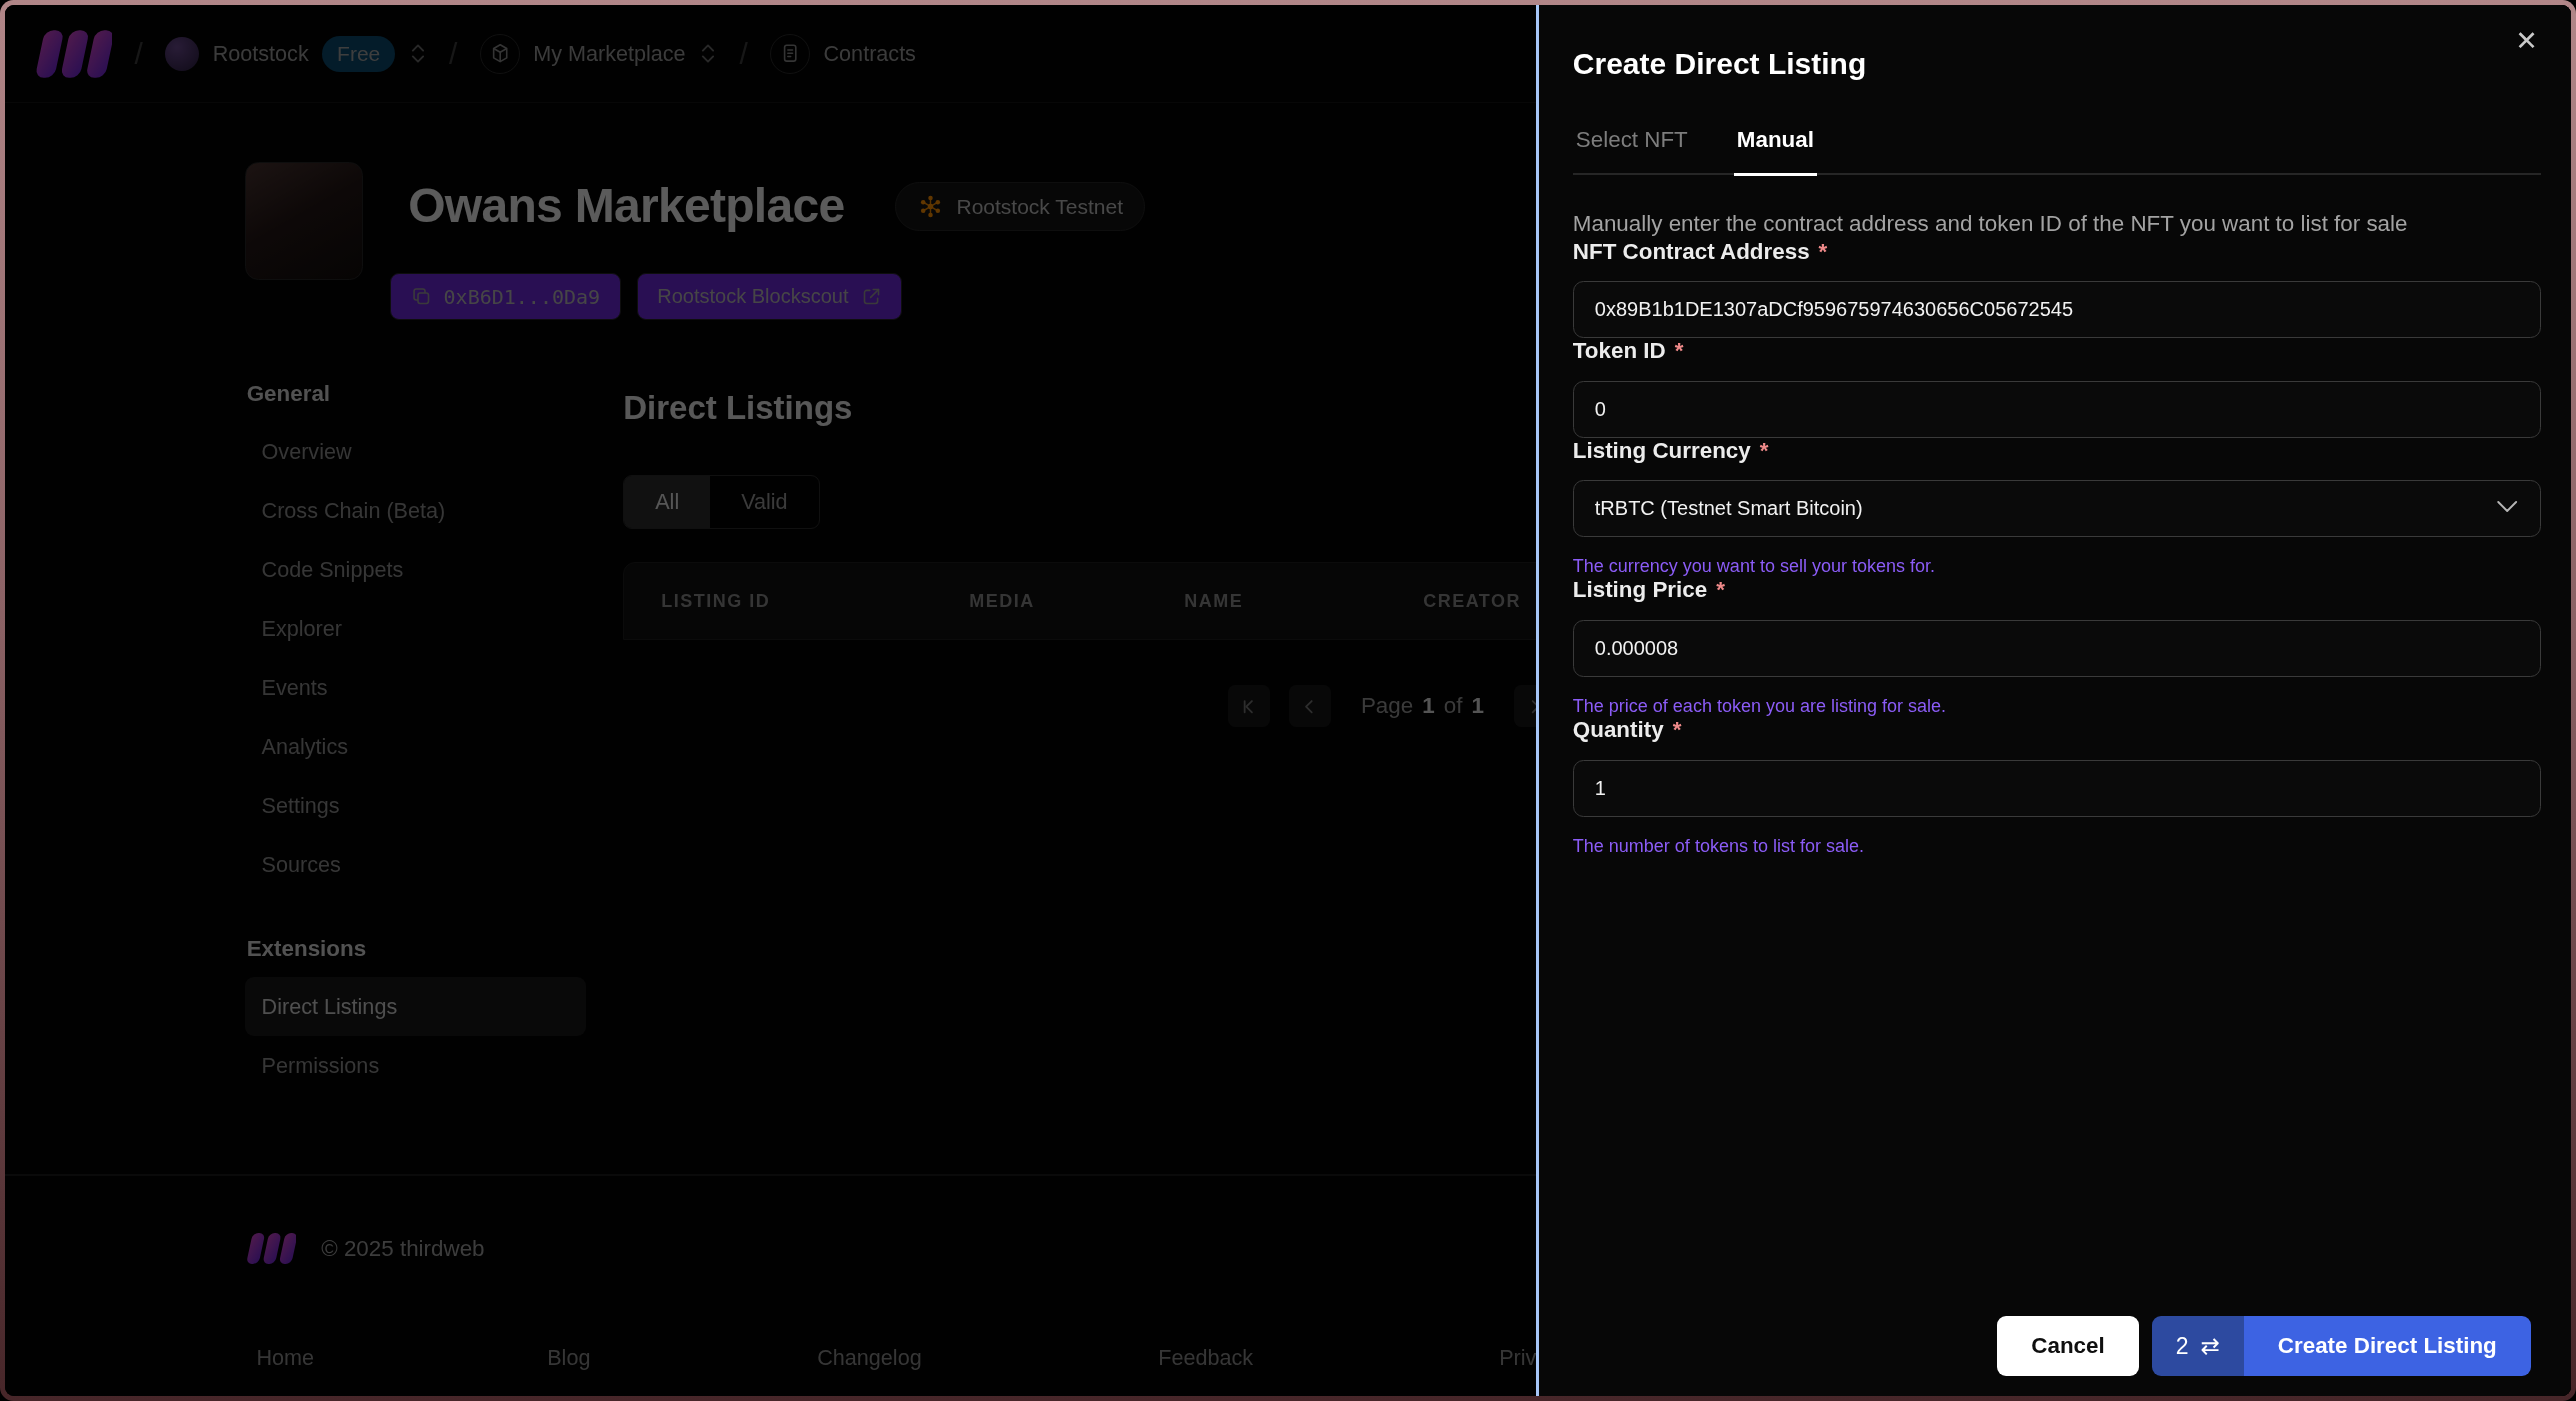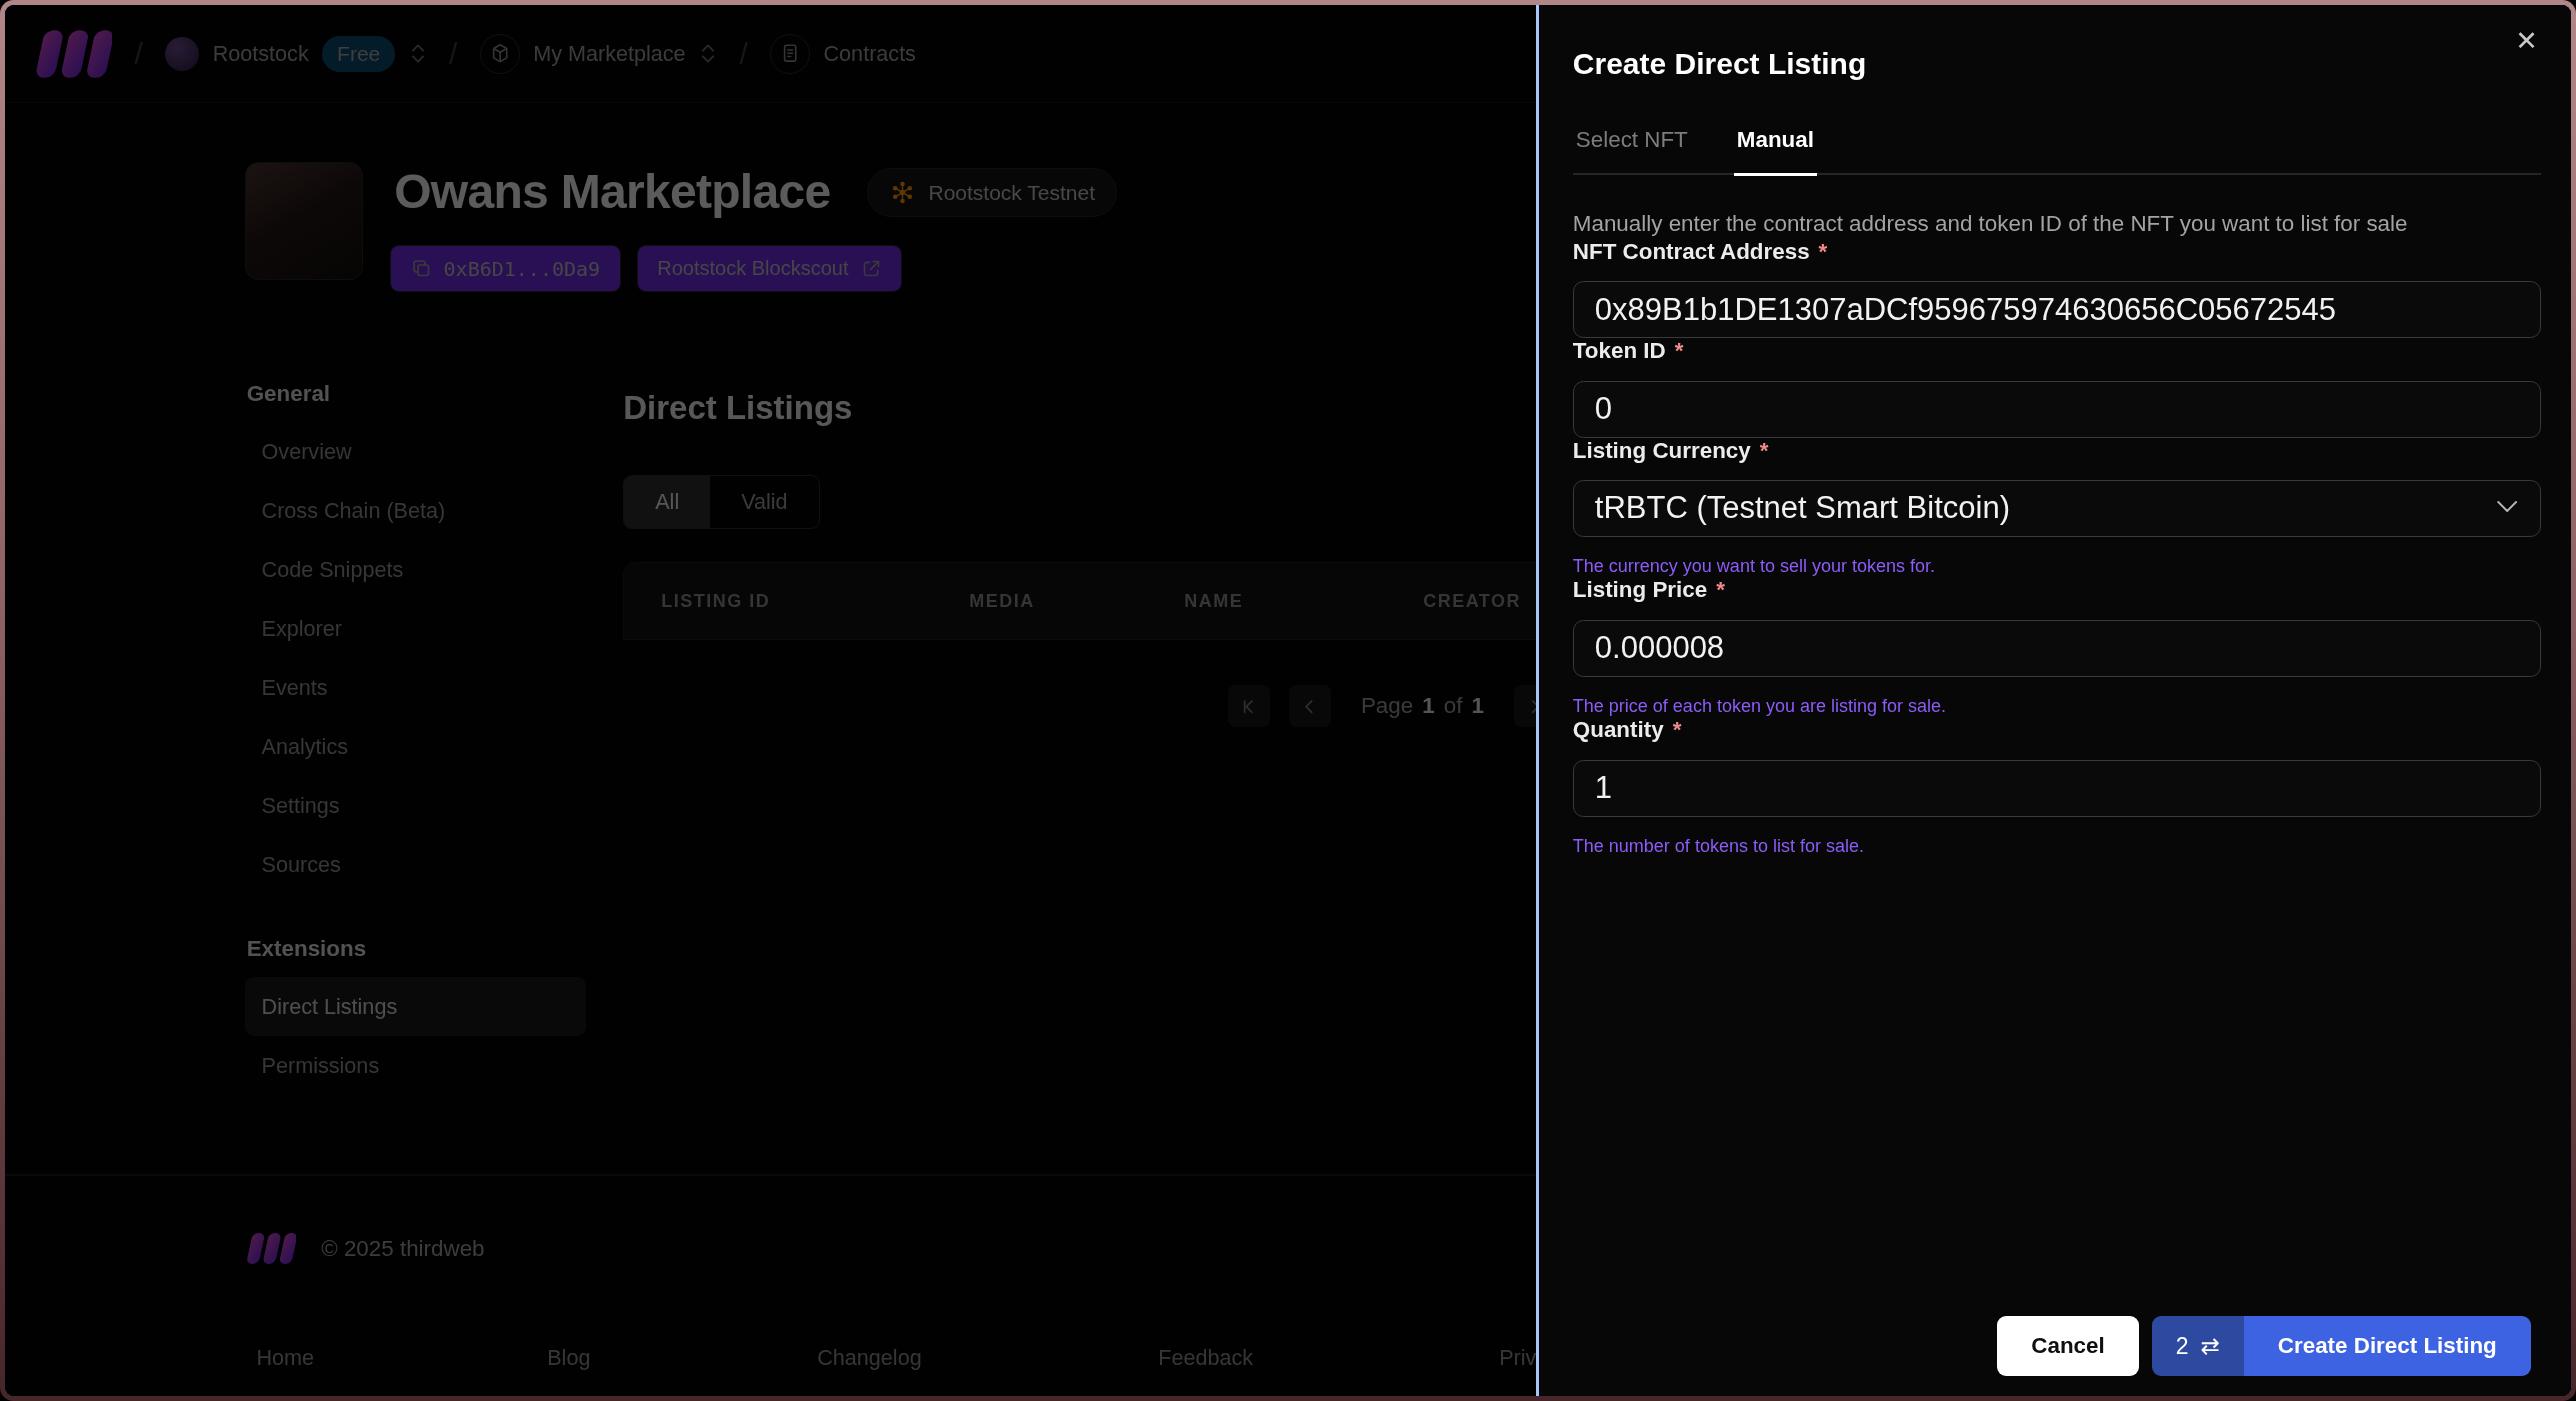--- a/index.html
+++ b/index.html
@@ -74,21 +74,21 @@
   .drawer-close{position:absolute;top:22.4px;right:33px;font-size:27px;color:#c9c9c9;line-height:1;}
   .drawer-title{font-size:30px;font-weight:700;color:#fff;}
   .drawer-tabs{display:flex;gap:43px;margin-top:46px;border-bottom:2.2px solid #262626;font-size:22.4px;}
   .dtab{padding:0 3px 19.4px;color:#7d7d7d;border-bottom:3.7px solid transparent;margin-bottom:-3px;}
   .dtab.active{color:#fff;border-color:#fff;font-weight:600;}
   .drawer-desc{margin-top:34px;font-size:22.4px;color:#a3a3a3;line-height:1.35;}
   .fgroup{}
   .flabel{font-size:22.4px;font-weight:600;color:#ececec;display:flex;gap:9px;align-items:baseline;}
   .req{color:#ef8a8a;font-weight:600;}
   .finput{margin-top:16.4px;width:100%;height:57px;background:#0a0a0a;border:1.5px solid #3a3a3a;
-    border-radius:10.4px;color:#f2f2f2;font-size:31px;padding:0 21px;font-family:inherit;outline:none;}
+    border-radius:10.4px;color:#f2f2f2;font-size:20px;padding:0 21px;font-family:inherit;outline:none;}
   .fselect{position:relative;display:flex;align-items:center;}
   .select-wrap{margin-top:16.4px;position:relative;}
   .chev{position:absolute;right:22.4px;top:50%;transform:translateY(-50%);}
   .fhelper{margin-top:19.4px;font-size:18px;color:#8b5cf6;}
   .drawer-actions{position:absolute;right:40px;bottom:19.4px;display:flex;align-items:flex-end;gap:13px;}
   .btn-cancel{height:60px;padding:0 34px;background:#fff;color:#0f0f0f;border-radius:9px;
     font-size:22.4px;font-weight:600;display:flex;align-items:center;}
   .btn-group{display:flex;height:60px;border-radius:9px;overflow:hidden;}
   .btn-tx{background:#2d4aa0;color:#fff;display:flex;align-items:center;gap:12px;padding:0 24px;
     font-size:23px;}
@@ -158,21 +158,21 @@
           </svg>
         </span>
         <span>Contracts</span>
       </span>
     </header>
 
     <section class="page-head">
       <div class="mk-avatar"></div>
       <div>
         <div class="title-row">
-          <h1 class="mk-title" style="margin:4px;">Owans Marketplace</h1>
+          <h1 class="mk-title" style="margin:18px;">Owans Marketplace</h1>
           <span class="net-badge">
             <span style="display:flex;">
               <svg width="27" height="27" viewBox="0 0 24 24">
                 <g stroke="#ff9100" stroke-width="1.3" opacity="0.9">
                   <path d="M12 12L12 4.5M12 12l6.5 3.8M12 12l-6.5 3.8M12 12l6.5-3.8M12 12l-6.5-3.8M12 12v7.5"></path>
                 </g>
                 <g fill="#ff9100">
                   <circle cx="12" cy="12" r="2.4"></circle>
                       <circle cx="12" cy="4.5" r="2"></circle>
                   <circle cx="18.5" cy="8.2" r="2"></circle>

